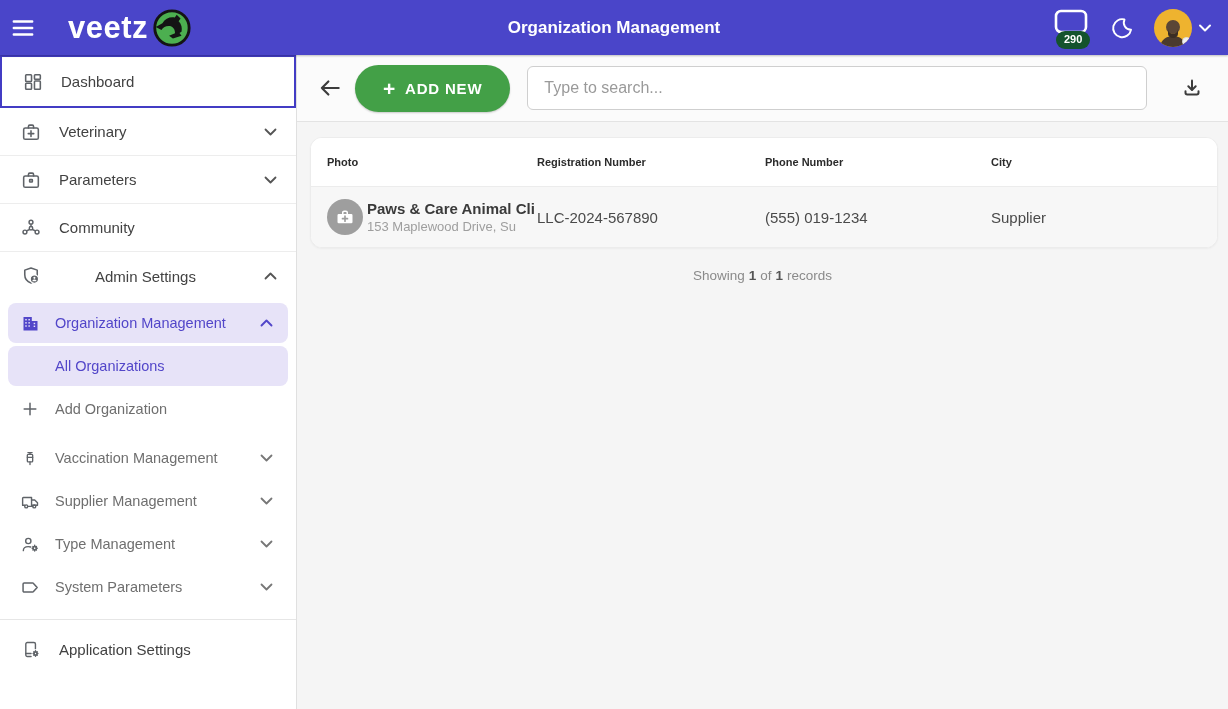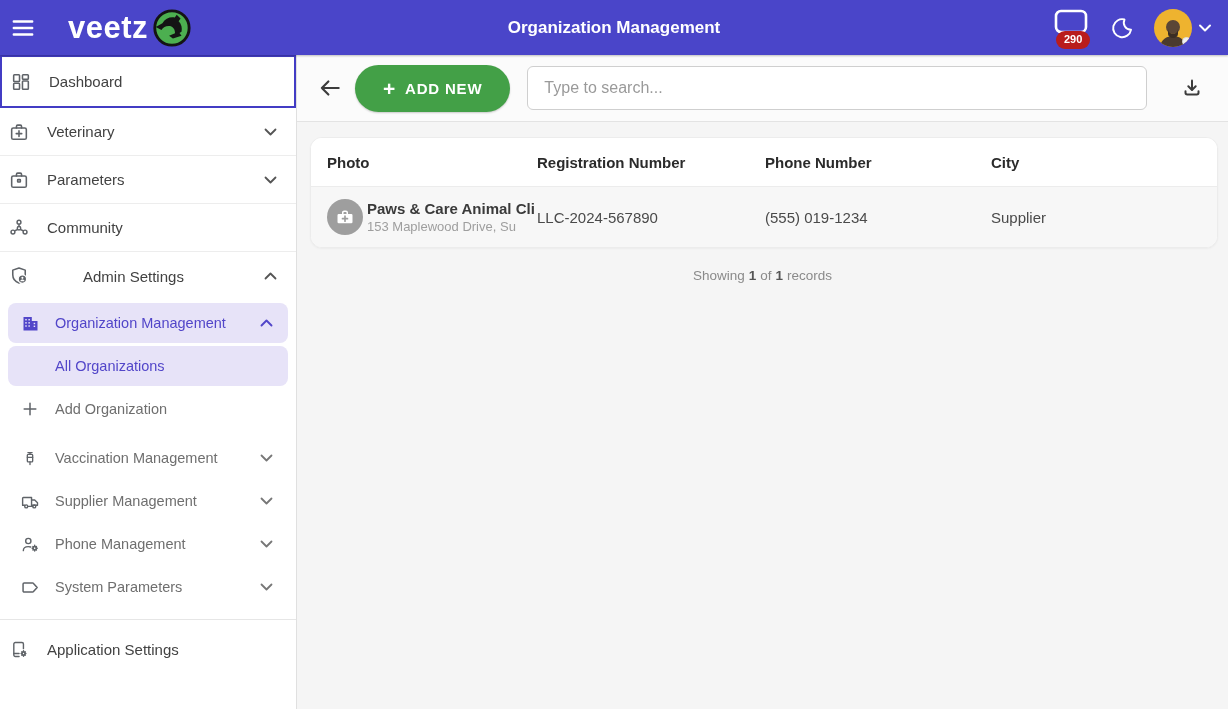--- a/index.html
+++ b/index.html
@@ -13,33 +13,33 @@
   .hamburger { width:46px; height:55px; display:flex; align-items:center; justify-content:center;
                background:none; border:none; cursor:pointer; }
   .logo { display:flex; align-items:center; margin-left:22px; }
   .logo-text { font-size:31px; font-weight:600; color:#fff; letter-spacing:.5px; line-height:1; }
   .logo-mark { margin-left:2px; width:42px; height:42px; }
   .page-title { position:absolute; left:50%; top:50%; transform:translate(-50%,-50%);
                 font-size:17px; font-weight:700; white-space:nowrap; }
   .topbar-right { margin-left:auto; display:flex; align-items:center; gap:20px; padding-right:16px; }
   .device-wrap { position:relative; width:40px; height:46px; }
   .device-wrap svg { position:absolute; top:4px; left:4px; }
-  .count-badge { position:absolute; bottom:2px; left:6px; background:#b91c1c; color:#fff;
+  .count-badge { position:absolute; bottom:2px; left:6px; background:#14532d; color:#fff;
                  font-size:11px; font-weight:700; padding:2px 8px; border-radius:10px; line-height:1.2; }
   .icon-btn { background:none; border:none; cursor:pointer; display:flex; align-items:center; }
   .avatar-wrap { display:flex; align-items:center; gap:6px; cursor:pointer; }
   .avatar { position:relative; width:38px; height:38px; border-radius:50%; background:#eeb32f; overflow:hidden; }
   .avatar svg { position:absolute; bottom:-2px; left:50%; transform:translateX(-50%); }
   .status-dot { position:absolute; right:1px; bottom:1px; width:9px; height:9px; border-radius:50%;
                 background:#f1f1f1; border:1px solid #ddd; }
 
   
   .sidebar { position:absolute; top:55px; left:0; width:297px; bottom:0; background:#fff;
              border-right:1px solid #e0e0e0; z-index:10; }
-  .nav-item { display:flex; align-items:center; padding:0 18px 0 8px; cursor:pointer; }
+  .nav-item { display:flex; align-items:center; padding:0 18px 0 20px; cursor:pointer; }
   .nav-item .ic { width:22px; height:22px; flex:0 0 22px; display:flex; align-items:center; justify-content:center; }
   .nav-item .lbl { margin-left:17px; font-size:15px; color:#424242; white-space:nowrap; }
   .nav-item .chev { margin-left:auto; display:flex; }
   .nav-top { height:48px; border-bottom:1px solid #ededed; }
   .nav-top.no-div { border-bottom:none;gap:36px; }
   .nav-dashboard { height:53px; border:2px solid #433cc4; border-bottom:2px solid #433cc4; }
   .nav-sub { height:40px; margin:3px 8px; border-radius:8px; padding:0 14px 0 11px; }
   .nav-sub .lbl { margin-left:14px; font-size:14.5px; color:#6f6f6f; }
   .nav-sub.active { background:#e7e3f8; }
   .nav-sub.active .lbl { color:#5246c9; font-weight:500; }
@@ -59,21 +59,21 @@
   .add-plus { font-size:21px; font-weight:700; line-height:1; }
   .search-input { margin-left:17px; width:620px; height:44px; border:1px solid #cfcfcf; border-radius:6px;
                   background:#fff; padding:0 16px; font-family:inherit; font-size:16px; color:#333; }
   .search-input::placeholder { color:#9a9a9a; }
   .dl-btn { margin-left:auto; margin-right:24px; background:none; border:none; cursor:pointer; display:flex; }
 
   .content { position:absolute; top:122px; left:297px; right:0; bottom:0; background:#f5f5f5; overflow:hidden; }
   .card { margin:15px 10px 0 13px; background:#fff; border:1px solid #ececec; border-radius:12px;
           overflow:hidden; box-shadow:0 1px 2px rgba(0,0,0,.04); }
   .thead { display:flex; align-items:center; height:48px; background:#fff; }
-  .th { font-size:15px; font-weight:700; color:#2b2b2b; }
+  .th { font-size:11px; font-weight:700; color:#2b2b2b; }
   .trow { display:flex; align-items:center; height:61px; background:#f7f7f7; border-top:1px solid #ececec; cursor:pointer; }
   .c1 { width:226px; padding-left:16px; }
   .c2 { width:228px; }
   .c3 { width:226px; }
   .c4 { flex:1; }
   .cell-text { font-size:15px; color:#4a4a4a; }
   .photo-cell { display:flex; align-items:center; gap:4px; }
   .org-avatar { width:36px; height:36px; border-radius:50%; background:#9e9e9e; flex:0 0 36px;
                 display:flex; align-items:center; justify-content:center; }
   .org-name { font-size:15px; font-weight:600; color:#3a3a3a; white-space:nowrap; }
@@ -279,21 +279,21 @@
 
   <div class="nav-item nav-sub">
     <span class="ic">
       <svg width="21" height="21" viewBox="0 0 24 24" fill="none" stroke="#5f6368" stroke-width="1.6" stroke-linecap="round" stroke-linejoin="round">
         <circle cx="9.5" cy="8" r="3"></circle>
         <path d="M3.8 19 c0-3 2.4-4.6 5.7-4.6 1 0 1.9.15 2.7.45"></path>
         <circle cx="16.8" cy="16.2" r="2"></circle>
         <path d="M16.8 12.9v1.2 M16.8 18.3v1.2 M13.9 16.2h1.2 M18.5 16.2h1.2 M14.8 14.2l.8.8 M18 17.4l.8.8 M18.8 14.2l-.8.8 M15.6 17.4l-.8.8"></path>
       </svg>
     </span>
-    <span class="lbl">Phone Management</span>
+    <span class="lbl">Type Management</span>
     <span class="chev">
       <svg width="15" height="10" viewBox="0 0 14 10">
           <path d="M2 2.5 L7 7.5 L12 2.5" fill="none" stroke="#777" stroke-width="1.8" stroke-linecap="round" stroke-linejoin="round"></path>
         </svg>
     </span>
   </div>
 
   <div class="nav-item nav-sub">
     <span class="ic">
       <svg width="21" height="21" viewBox="0 0 24 24" fill="none" stroke="#5f6368" stroke-width="1.7" stroke-linejoin="round">

